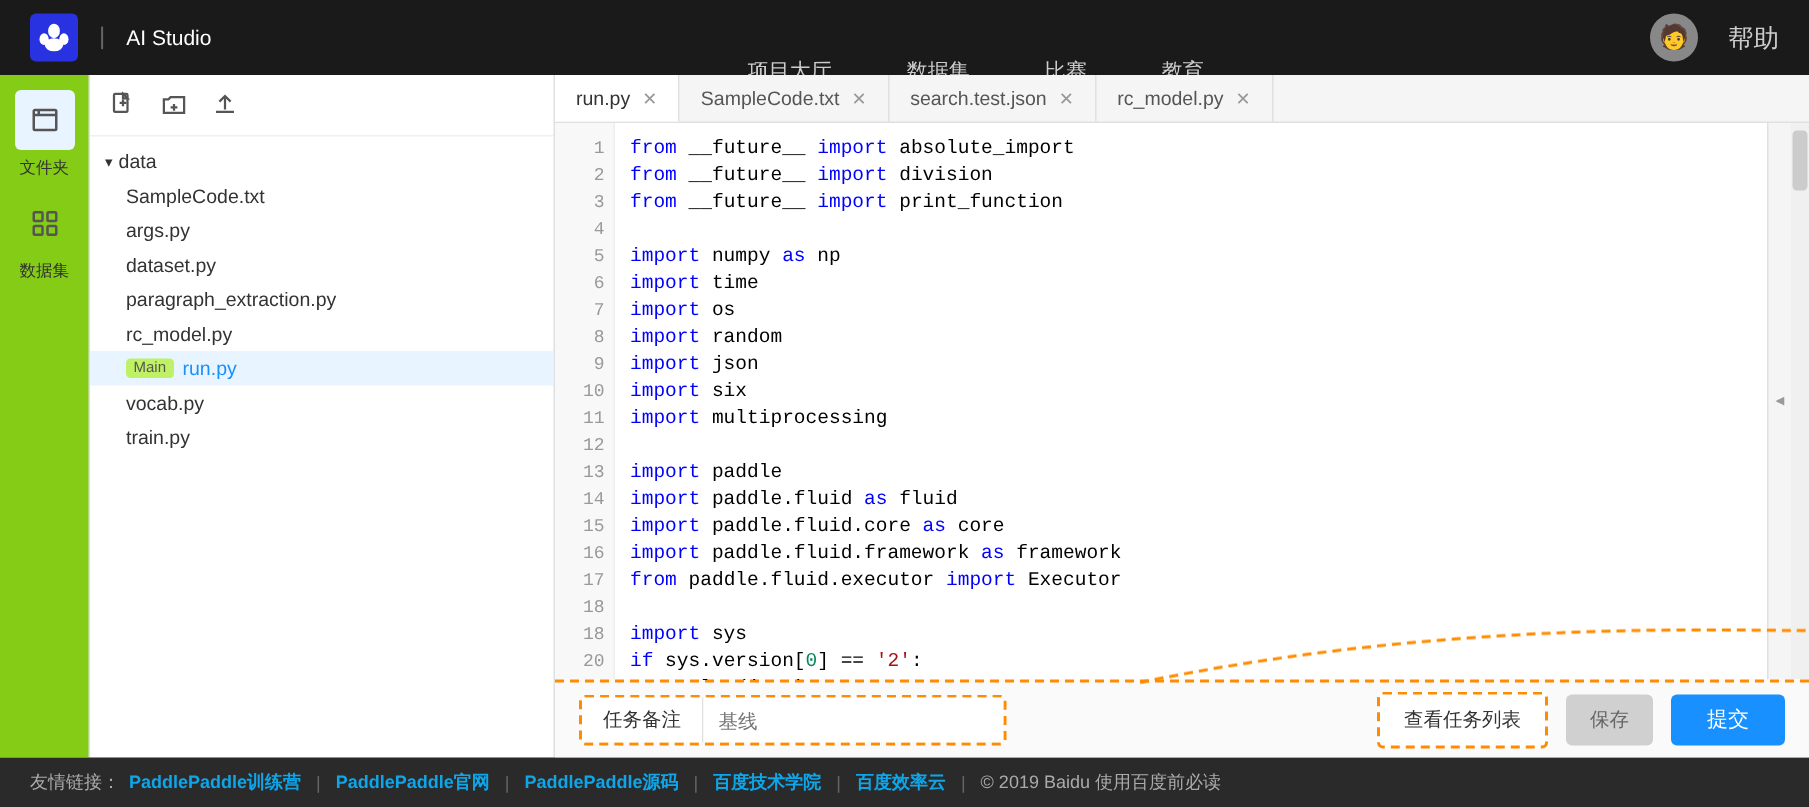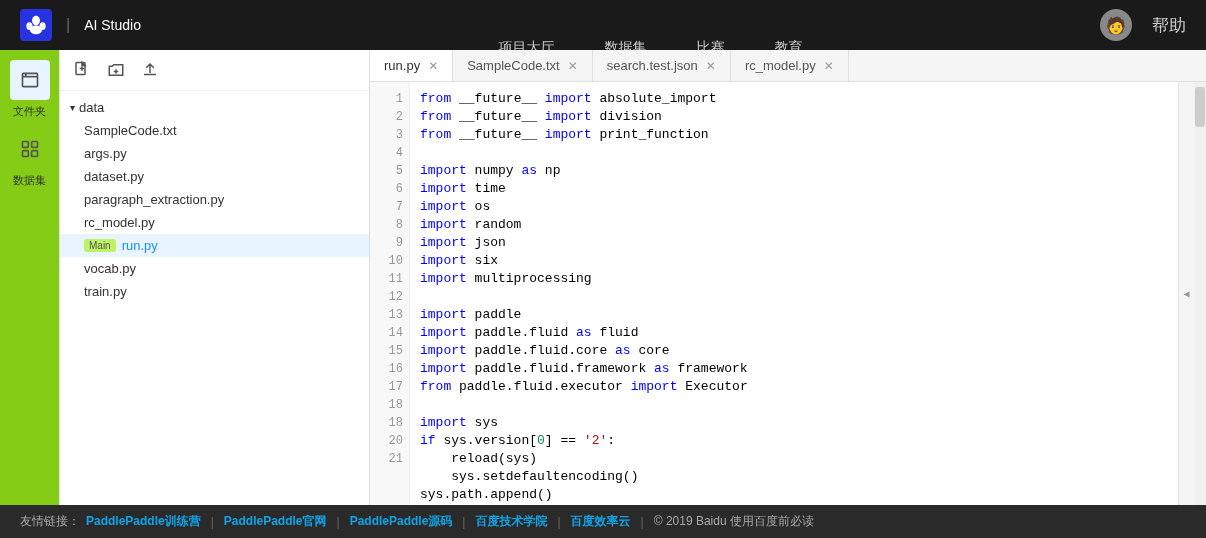--- a/index.html
+++ b/index.html
@@ -517,20 +517,42 @@
     sys.setdefaultencoding()
 sys.path.append()
 </div>
 
       <div class="collapse-arrow">◀</div>
       <div class="scrollbar-right">
         <div class="scrollbar-thumb"></div>
       </div>
     </div>
 
+    <div class="bottom-bar">
+
+      <svg style="position:absolute;top:-40px;left:360px;width:820px;height:50px;pointer-events:none;">
+        <path d="M 30 40 Q 200 5 400 5 Q 700 5 790 30" stroke="#ff8c00" stroke-width="2" stroke-dasharray="6,4" fill="none" marker-end="url(#arrowhead)"></path>
+        <defs>
+          <marker id="arrowhead" markerWidth="10" markerHeight="7" refX="9" refY="3.5" orient="auto">
+            <polygon points="0 0, 10 3.5, 0 7" fill="#ff8c00"></polygon>
+          </marker>
+        </defs>
+      </svg>
+
+      <div class="task-input-group">
+        <div class="task-label-btn">任务备注</div>
+        <input class="task-input" type="text" placeholder="基线" style="">
+      </div>
+
+      <div class="spacer"></div>
+
+      <button class="view-tasks-btn">查看任务列表</button>
+      <button class="save-btn">保存</button>
+      <button class="submit-btn">提交</button>
+    </div>
   </div>
 </div>
 
 <footer class="footer">
   <span>友情链接：</span>
   <a>PaddlePaddle训练营</a>
   <span class="footer-sep">|</span>
   <a>PaddlePaddle官网</a>
   <span class="footer-sep">|</span>
   <a>PaddlePaddle源码</a>

